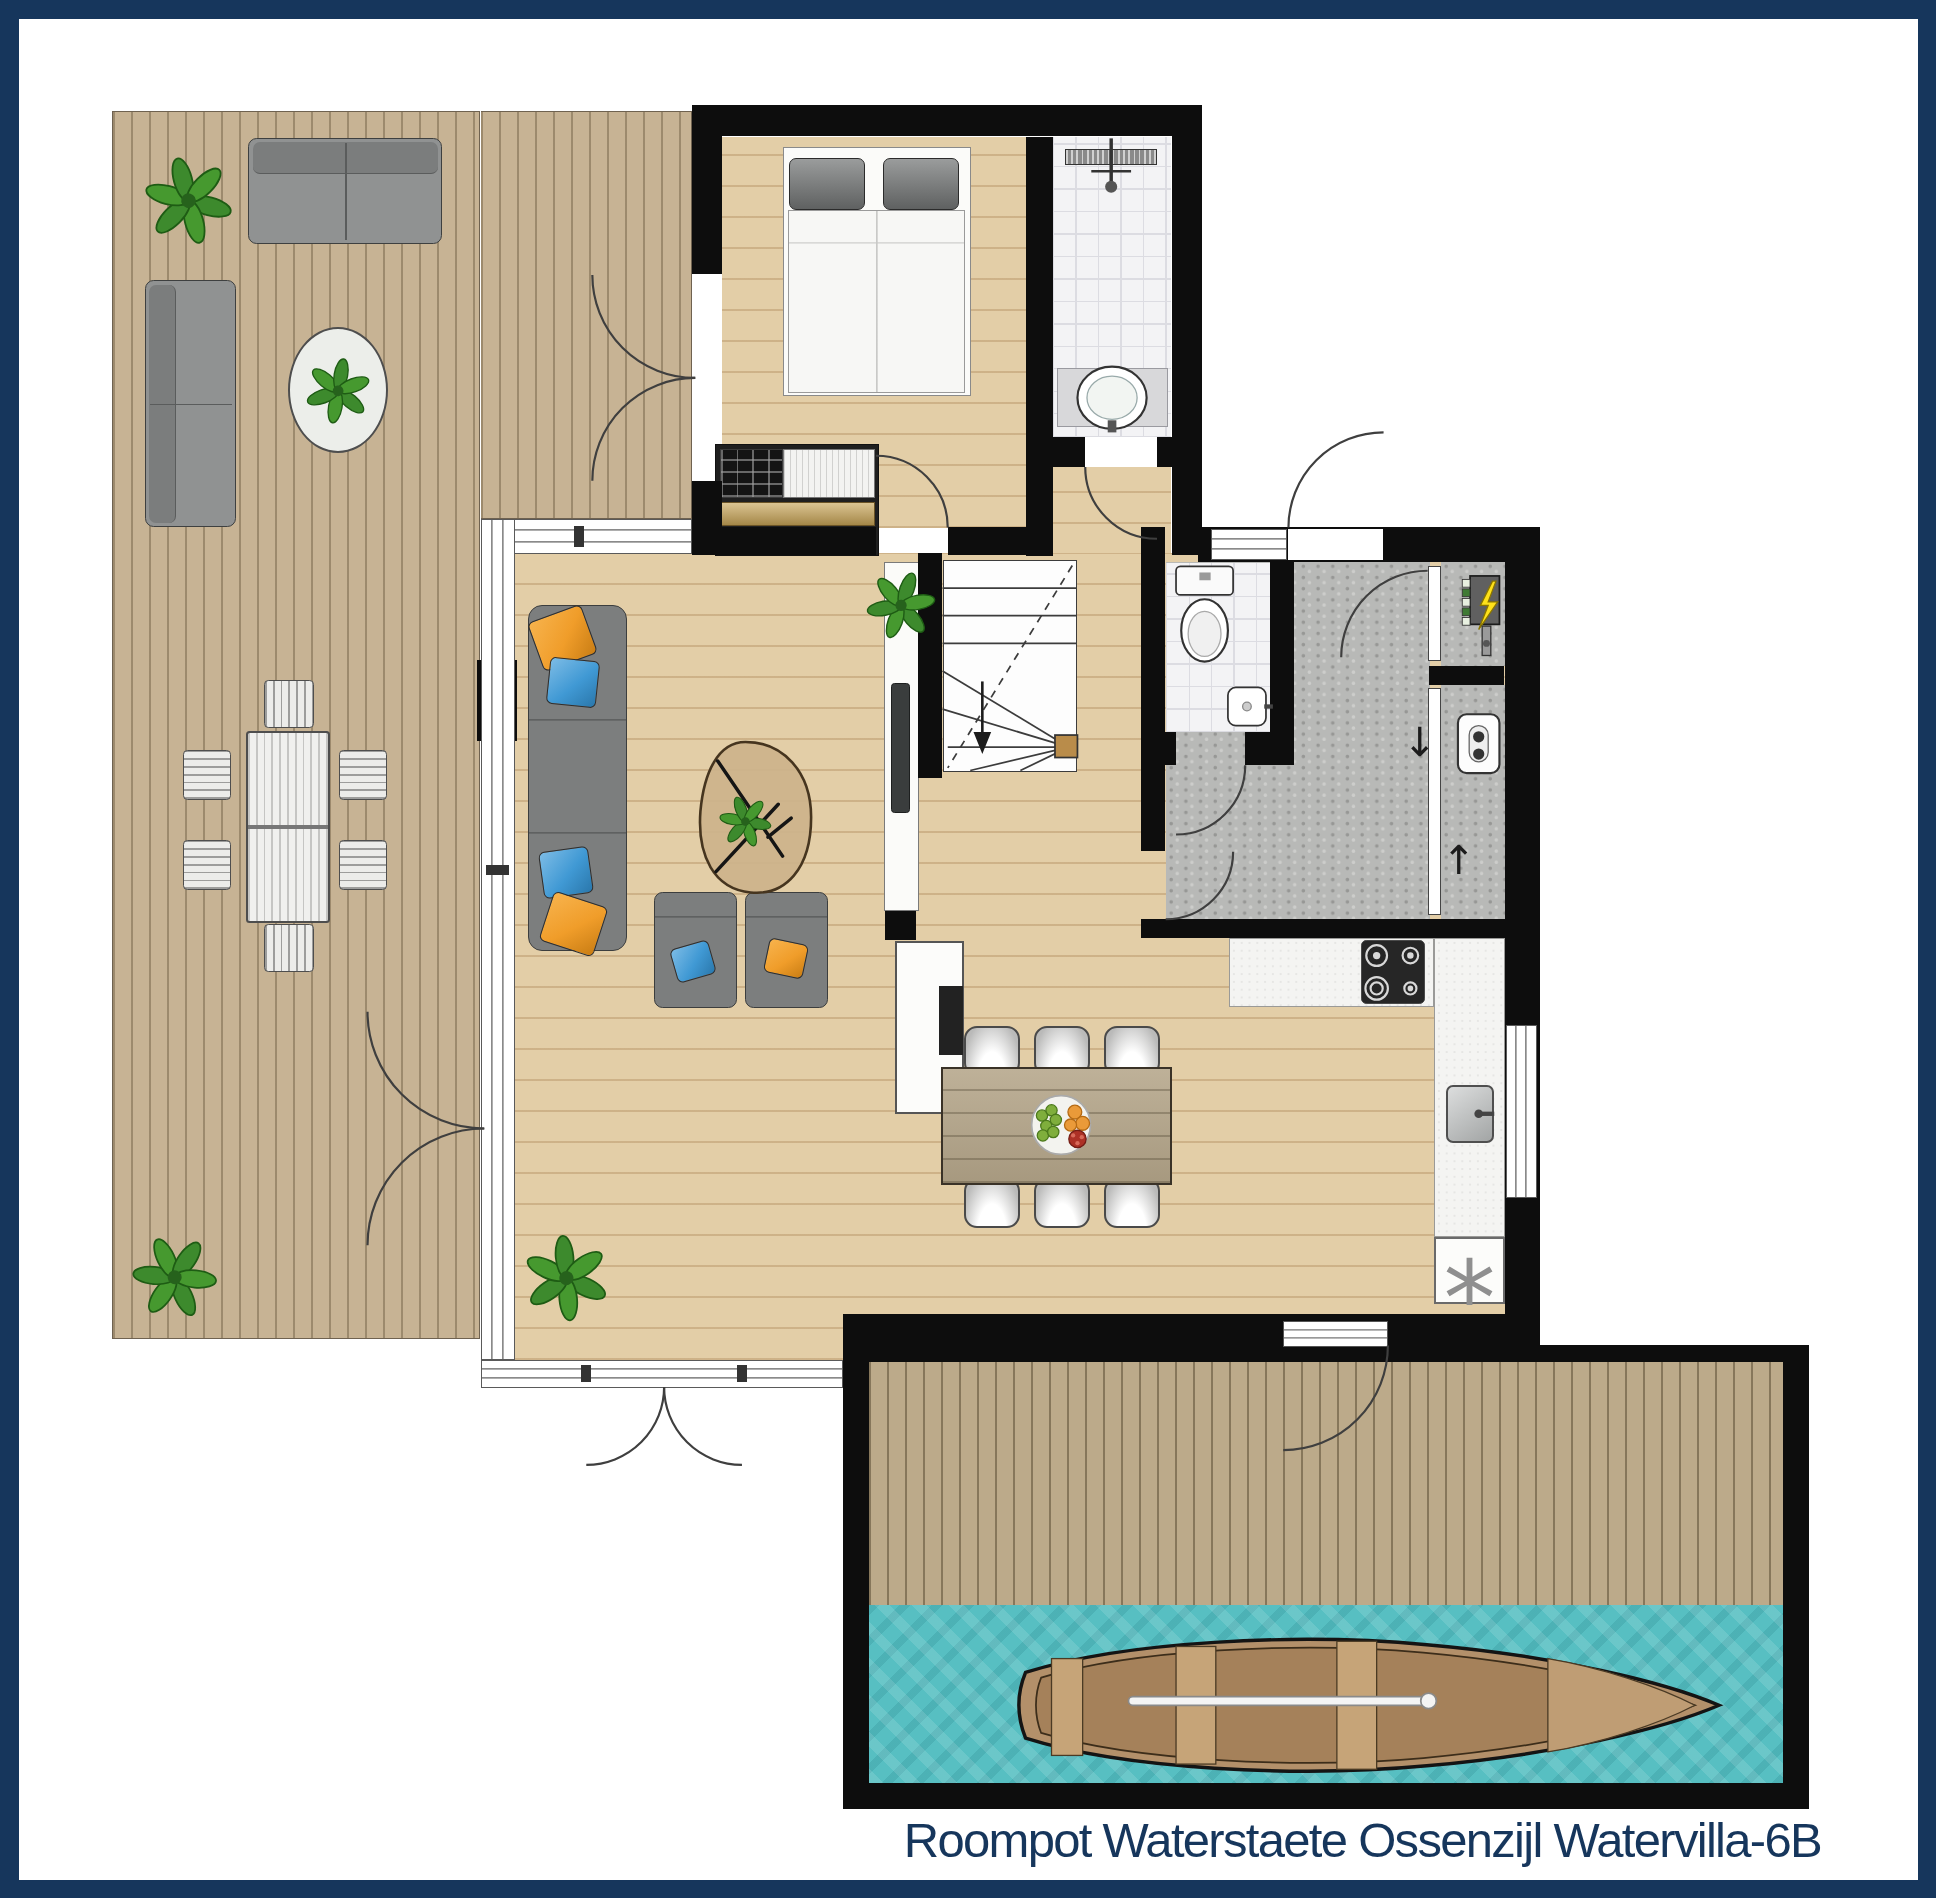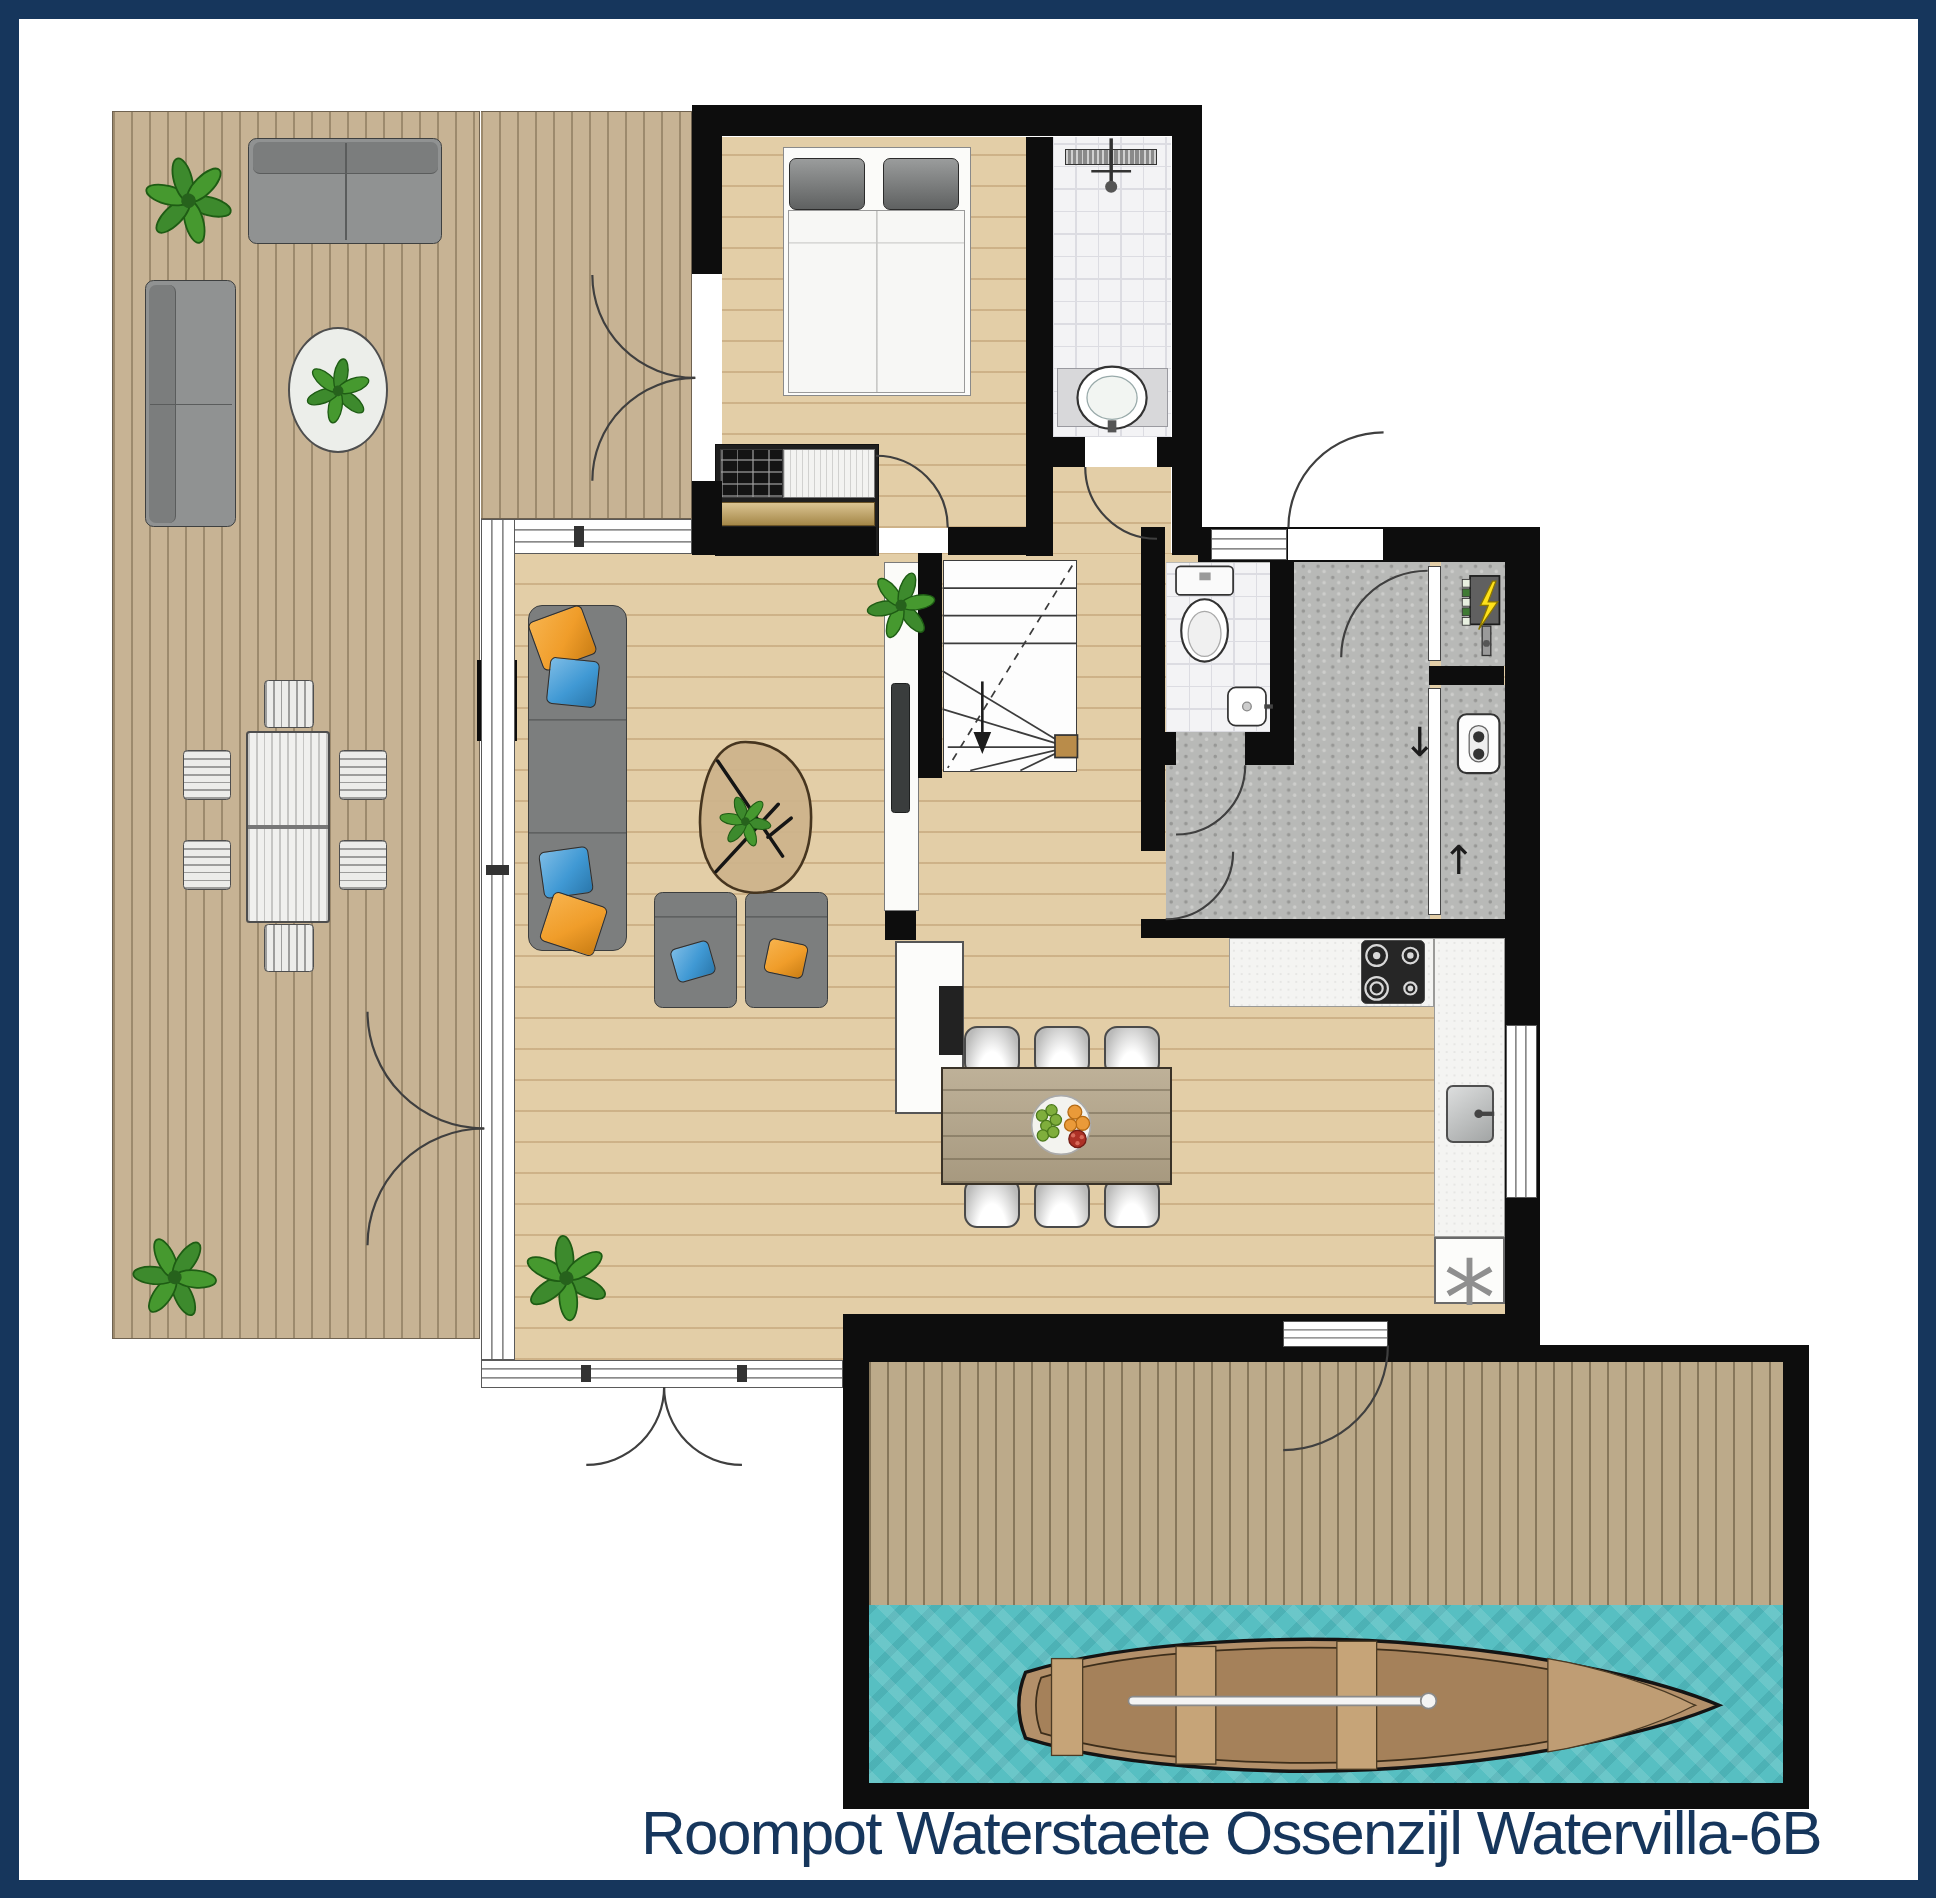--- a/index.html
+++ b/index.html
@@ -37,21 +37,21 @@
   .slatV{background-color:#ececea;border:1.7px solid #4e4e4e;border-radius:4.3px;box-sizing:border-box;
         background-image:repeating-linear-gradient(90deg,rgba(60,60,60,.45) 0 1.7px,transparent 1.7px 7.8px);}
   .slatH{background-color:#ececea;border:1.7px solid #4e4e4e;border-radius:4.3px;box-sizing:border-box;
         background-image:repeating-linear-gradient(0deg,rgba(60,60,60,.45) 0 1.7px,transparent 1.7px 7.8px);}
   .sofa{background:var(--furniture_gray,#7c7e7e);border:1.7px solid #3c3e3e;border-radius:14px;box-sizing:border-box;}
   .pillow{border:1.7px solid #2e2e2e;border-radius:6px;box-sizing:border-box;}
   .pillow.orange{background:linear-gradient(135deg,#f7b34d,var(--pillow_orange,#f09d2a) 55%,#c97d14);}
   .pillow.blue{background:linear-gradient(135deg,#7dbce6,var(--pillow_blue,#4099d4) 55%,#2a77ab);}
   .wchair{background:#f2f2f0;border:2.2px solid #4a4a4a;border-radius:13px;box-sizing:border-box;
         background-image:radial-gradient(ellipse at 50% 120%,#fff 40%,rgba(140,140,140,.55) 85%);}
-  .caption{position:absolute;color:var(--caption_text,#16365c);font-size:62px;letter-spacing:-1.7px;
+  .caption{position:absolute;color:var(--caption_text,#16365c);font-size:49px;letter-spacing:-1.7px;
         white-space:nowrap;font-family:"Liberation Sans",sans-serif;}
   .arrowglyph{position:absolute;color:#1c1c1c;font-size:40px;font-family:"DejaVu Sans",sans-serif;}
   svg{display:block;}
 </style>
 </head>
 <body>
 
 <div id="canvas">
 
   <div class="abs deck" style="left:112px;top:111px;width:368px;height:1228px;"></div>

